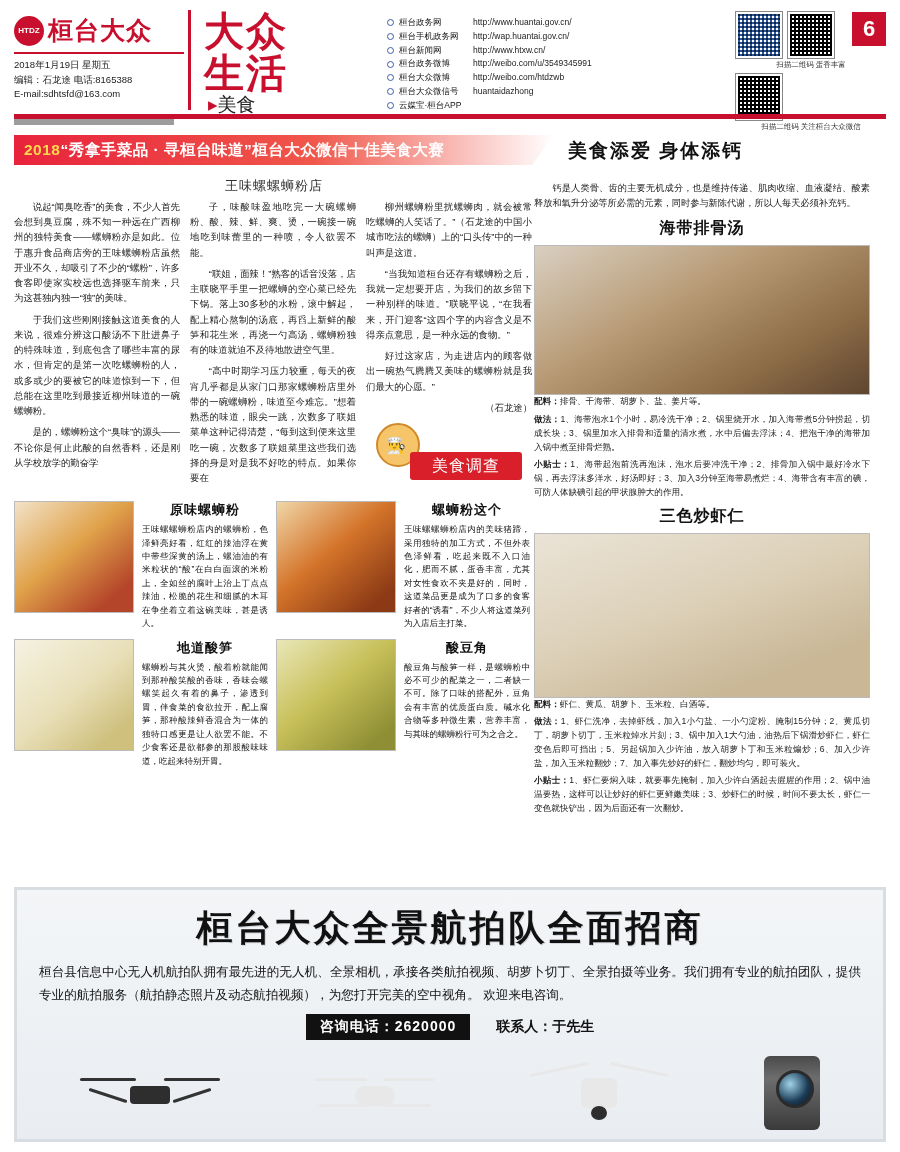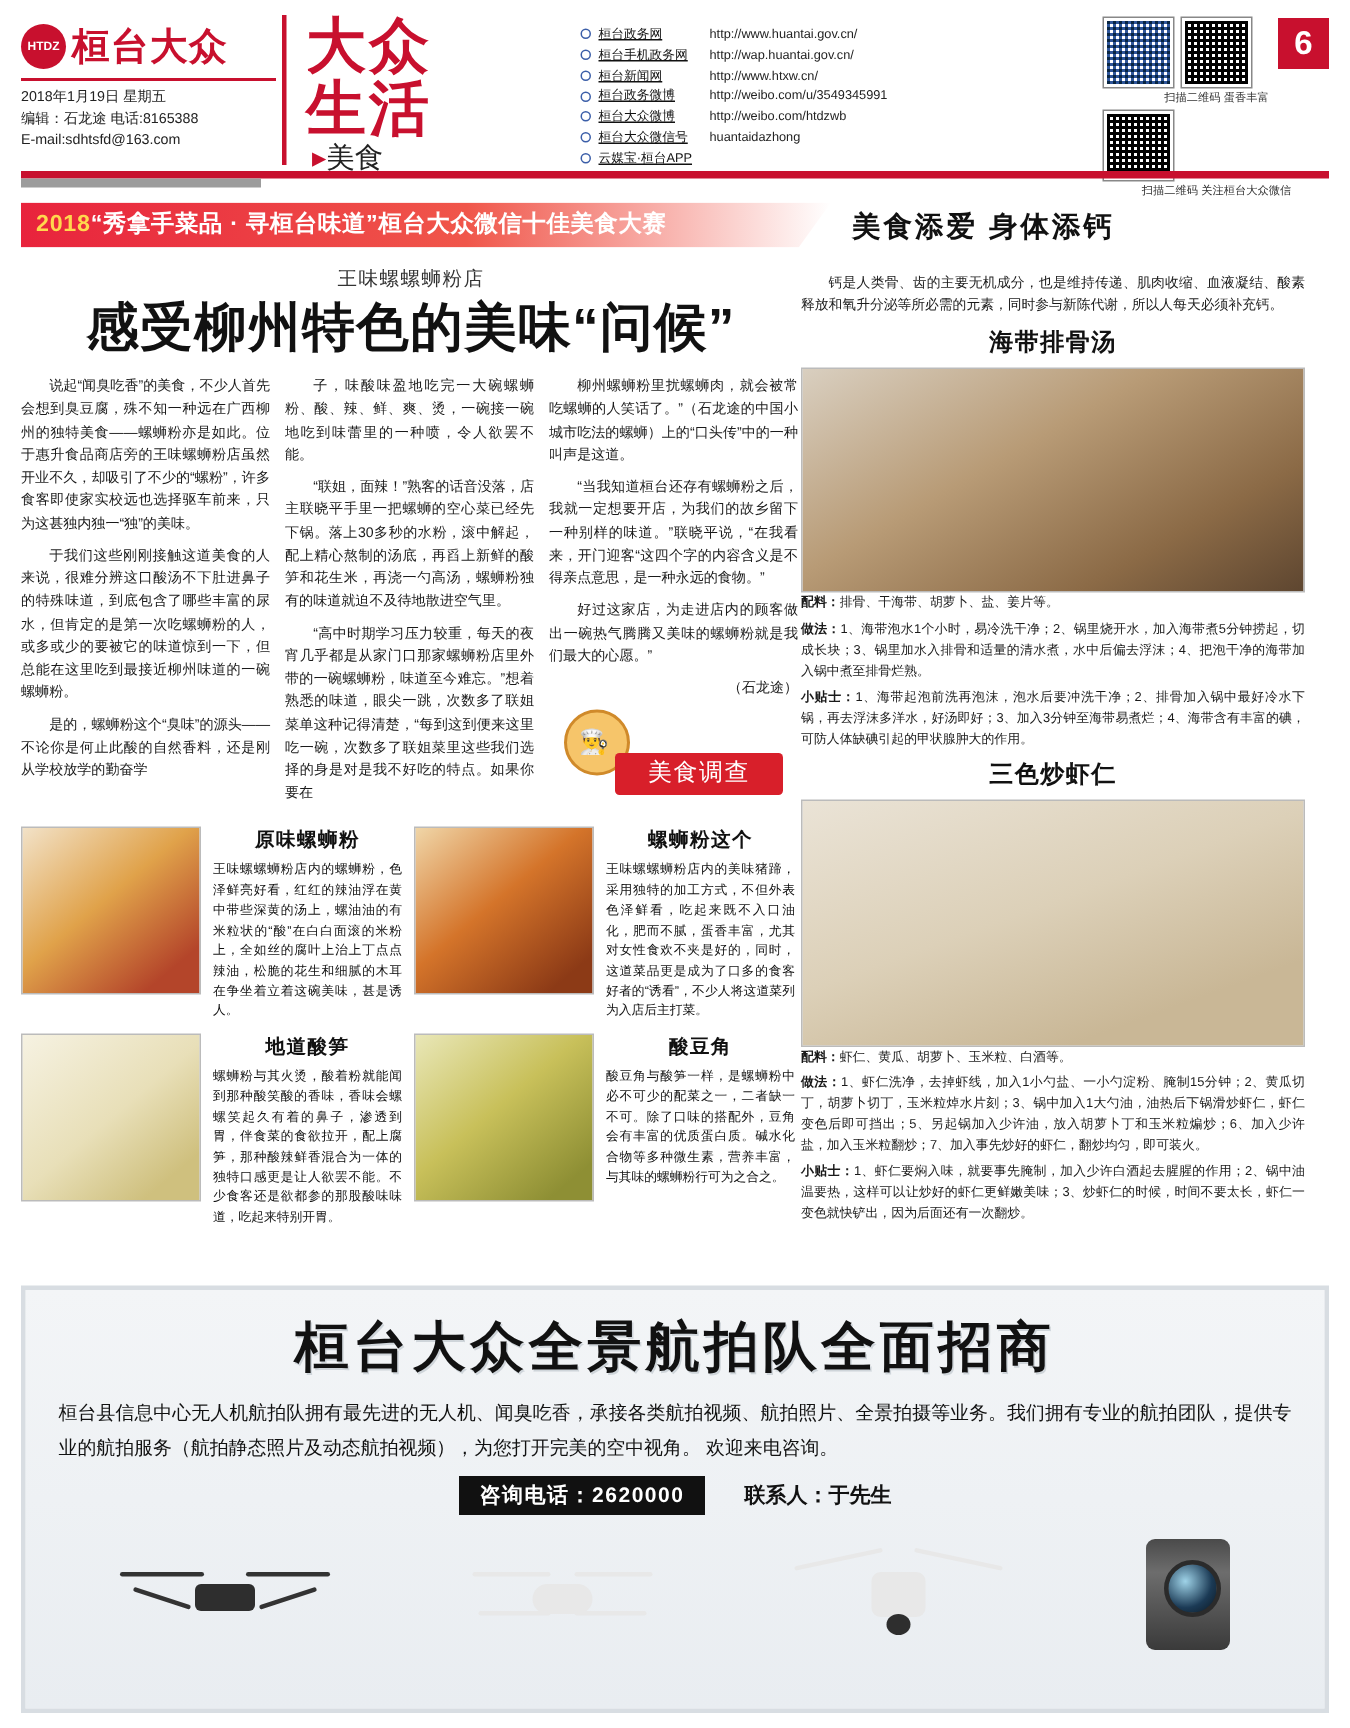--- a/index.html
+++ b/index.html
@@ -32,21 +32,21 @@
   .big-title { font-size: 40px; font-weight:bold; color:#c8102e; line-height:1.05; letter-spacing:2px; padding-left:8px;}
   .sub-title { font-size: 19px; color:#222; padding-left: 12px; margin-top:-2px; }
   .sub-title .dot { color:#c8102e; }
 
   .mh-links { flex:1; padding-left: 18px; padding-top: 6px; font-size: 8.5px; line-height: 1.62; color:#222; }
   .mh-links .lrow { display:flex; align-items:center; }
   .mh-links .bullet {
     width:7px; height:7px; border:1px solid #3b5ea8; border-radius:50%;
     display:inline-block; margin-right:5px; flex:none;
   }
-  .mh-links .lab { width: 74px; color:#111;text-decoration:underline; }
+  .mh-links .lab { width: 74px; color:#111; }
   .mh-links .val { color:#222; }
 
   .qr-wrap { width: 150px; padding-top: 2px; text-align:center; }
   .qr-pair { display:flex; gap:6px; justify-content:flex-start; }
   .qr {
     width: 46px; height:46px;
     background:
       repeating-linear-gradient(0deg,#000 0 2px,#fff 2px 4px),
       repeating-linear-gradient(90deg,#000 0 2px,#fff 2px 4px);
     background-blend-mode: multiply;
@@ -127,21 +127,21 @@
   .cell h4 { margin:0 0 4px; font-size: 13px; font-weight:bold; text-align:center; letter-spacing:1px;}
   .cell p { margin:0; font-size: 8.5px; line-height:1.58; text-align:justify; }
 
   .t1 { background: linear-gradient(140deg,#f2e2c8,#e0a24a 45%,#b4452a 85%); }
   .t2 { background: linear-gradient(140deg,#f0d6a8,#d4742a 45%,#8c3a16 88%); }
   .t3 { background: linear-gradient(140deg,#f6f2e2,#e8dfb8 50%,#cfc07e 85%); }
   .t4 { background: linear-gradient(140deg,#e9e7b8,#c8c05a 45%,#8e8f34 88%); }
 
   
   .ad {
-    position:absolute; left:14px; right:14px; bottom: 10px; height: 285px;
+    position:absolute; left:14px; right:14px; bottom: 10px; height: 255px;
     background: linear-gradient(180deg,#f3f5f7,#e9edf1);
     border: 3px solid #d8dde2;
     padding: 10px 16px;
   }
   .ad-title {
     text-align:center; font-size: 36px; font-weight:bold; color:#111;
     letter-spacing: 3px; margin: 4px 0 8px;
     text-shadow: 1px 1px 0 #cfd5da;
   }
   .ad-body { font-size: 12.6px; line-height: 1.85; color:#111; text-align:justify; padding: 0 6px; }
@@ -250,21 +250,20 @@
     <div class="banner">
       <span class="yr">2018</span><span>“秀拿手菜品 · 寻桓台味道”桓台大众微信十佳美食大赛</span>
     </div>
     <div class="side-head">美食添爱 身体添钙</div>
   </div>
 
   <div class="content">
 
     <div class="left-col">
       <div class="shop-name">王味螺螺蛳粉店</div>
-      <div class="main-head">感受柳州特色的美味“问候”</div>
 
       <div class="cols3">
         <div class="col">
           <p>说起“闻臭吃香”的美食，不少人首先会想到臭豆腐，殊不知一种远在广西柳州的独特美食——螺蛳粉亦是如此。位于惠升食品商店旁的王味螺蛳粉店虽然开业不久，却吸引了不少的“螺粉”，许多食客即使家实校远也选择驱车前来，只为这甚独内独一“独”的美味。</p>
           <p>于我们这些刚刚接触这道美食的人来说，很难分辨这口酸汤不下肚进鼻子的特殊味道，到底包含了哪些丰富的尿水，但肯定的是第一次吃螺蛳粉的人，或多或少的要被它的味道惊到一下，但总能在这里吃到最接近柳州味道的一碗螺蛳粉。</p>
           <p>是的，螺蛳粉这个“臭味”的源头——不论你是何止此酸的自然香料，还是刚从学校放学的勤奋学</p>
         </div>
         <div class="col">
           <p>子，味酸味盈地吃完一大碗螺蛳粉、酸、辣、鲜、爽、烫，一碗接一碗地吃到味蕾里的一种喷，令人欲罢不能。</p>
           <p>“联姐，面辣！”熟客的话音没落，店主联晓平手里一把螺蛳的空心菜已经先下锅。落上30多秒的水粉，滚中解起，配上精心熬制的汤底，再舀上新鲜的酸笋和花生米，再浇一勺高汤，螺蛳粉独有的味道就迫不及待地散进空气里。</p>
@@ -332,21 +331,21 @@
       <div class="recipe">
         <p><b>配料：</b><span>虾仁、黄瓜、胡萝卜、玉米粒、白酒等。</span></p>
         <p><b>做法：</b><span>1、虾仁洗净，去掉虾线，加入1小勺盐、一小勺淀粉、腌制15分钟；2、黄瓜切丁，胡萝卜切丁，玉米粒焯水片刻；3、锅中加入1大勺油，油热后下锅滑炒虾仁，虾仁变色后即可挡出；5、另起锅加入少许油，放入胡萝卜丁和玉米粒煸炒；6、加入少许盐，加入玉米粒翻炒；7、加入事先炒好的虾仁，翻炒均匀，即可装火。</span></p>
         <p><b>小贴士：</b><span>1、虾仁要焖入味，就要事先腌制，加入少许白酒起去腥腥的作用；2、锅中油温要热，这样可以让炒好的虾仁更鲜嫩美味；3、炒虾仁的时候，时间不要太长，虾仁一变色就快铲出，因为后面还有一次翻炒。</span></p>
       </div>
     </div>
   </div>
 
   <div class="ad">
     <div class="ad-title">桓台大众全景航拍队全面招商</div>
-    <div class="ad-body">桓台县信息中心无人机航拍队拥有最先进的无人机、闻臭吃香，承接各类航拍视频、航拍照片、全景拍摄等业务。我们拥有专业的航拍团队，提供专业的航拍服务（航拍静态照片及动态航拍视频），为您打开完美的空中视角。 欢迎来电咨询。</div>
+    <div class="ad-body">桓台县信息中心无人机航拍队拥有最先进的无人机、全景相机，承接各类航拍视频、胡萝卜切丁、全景拍摄等业务。我们拥有专业的航拍团队，提供专业的航拍服务（航拍静态照片及动态航拍视频），为您打开完美的空中视角。 欢迎来电咨询。</div>
     <div class="ad-contact">
       <div class="ad-phone">咨询电话：2620000</div>
       <div class="ad-person">联系人：于先生</div>
     </div>
     <div class="ad-imgs">
       <div class="dr dr1">
         <div class="body-d" style="left:50px;top:26px;width:40px;height:18px;"></div>
         <div class="prop" style="left:0;top:18px;width:56px;"></div>
         <div class="prop" style="right:0;top:18px;width:56px;"></div>
         <div class="prop" style="left:8px;top:34px;width:40px;transform:rotate(18deg);"></div>

